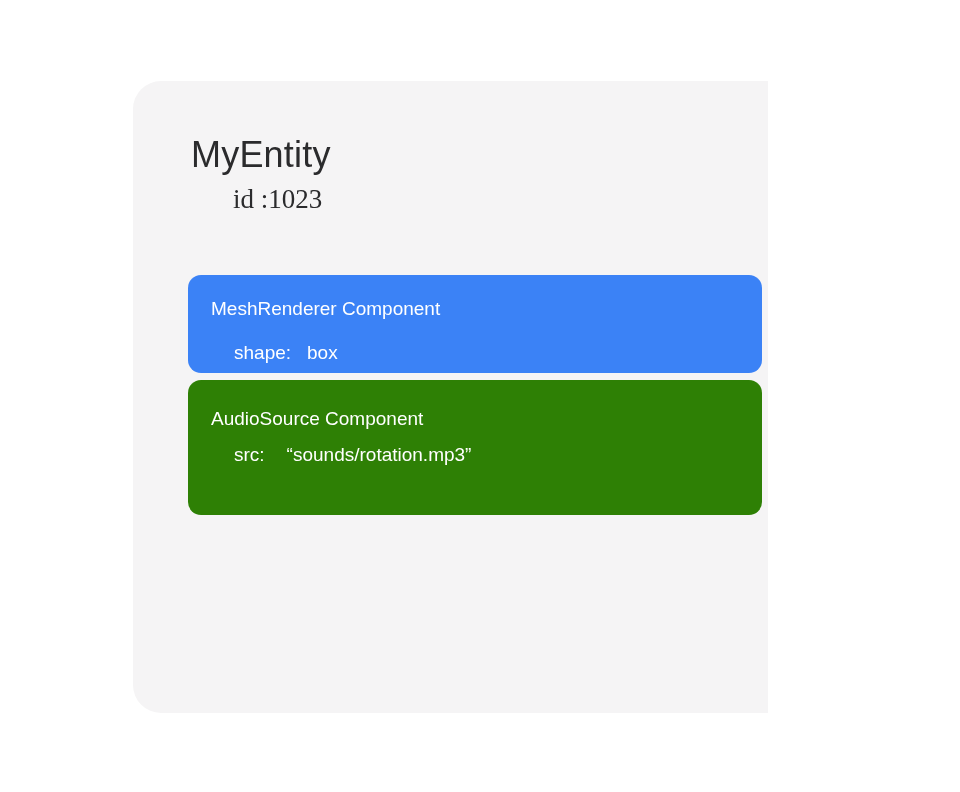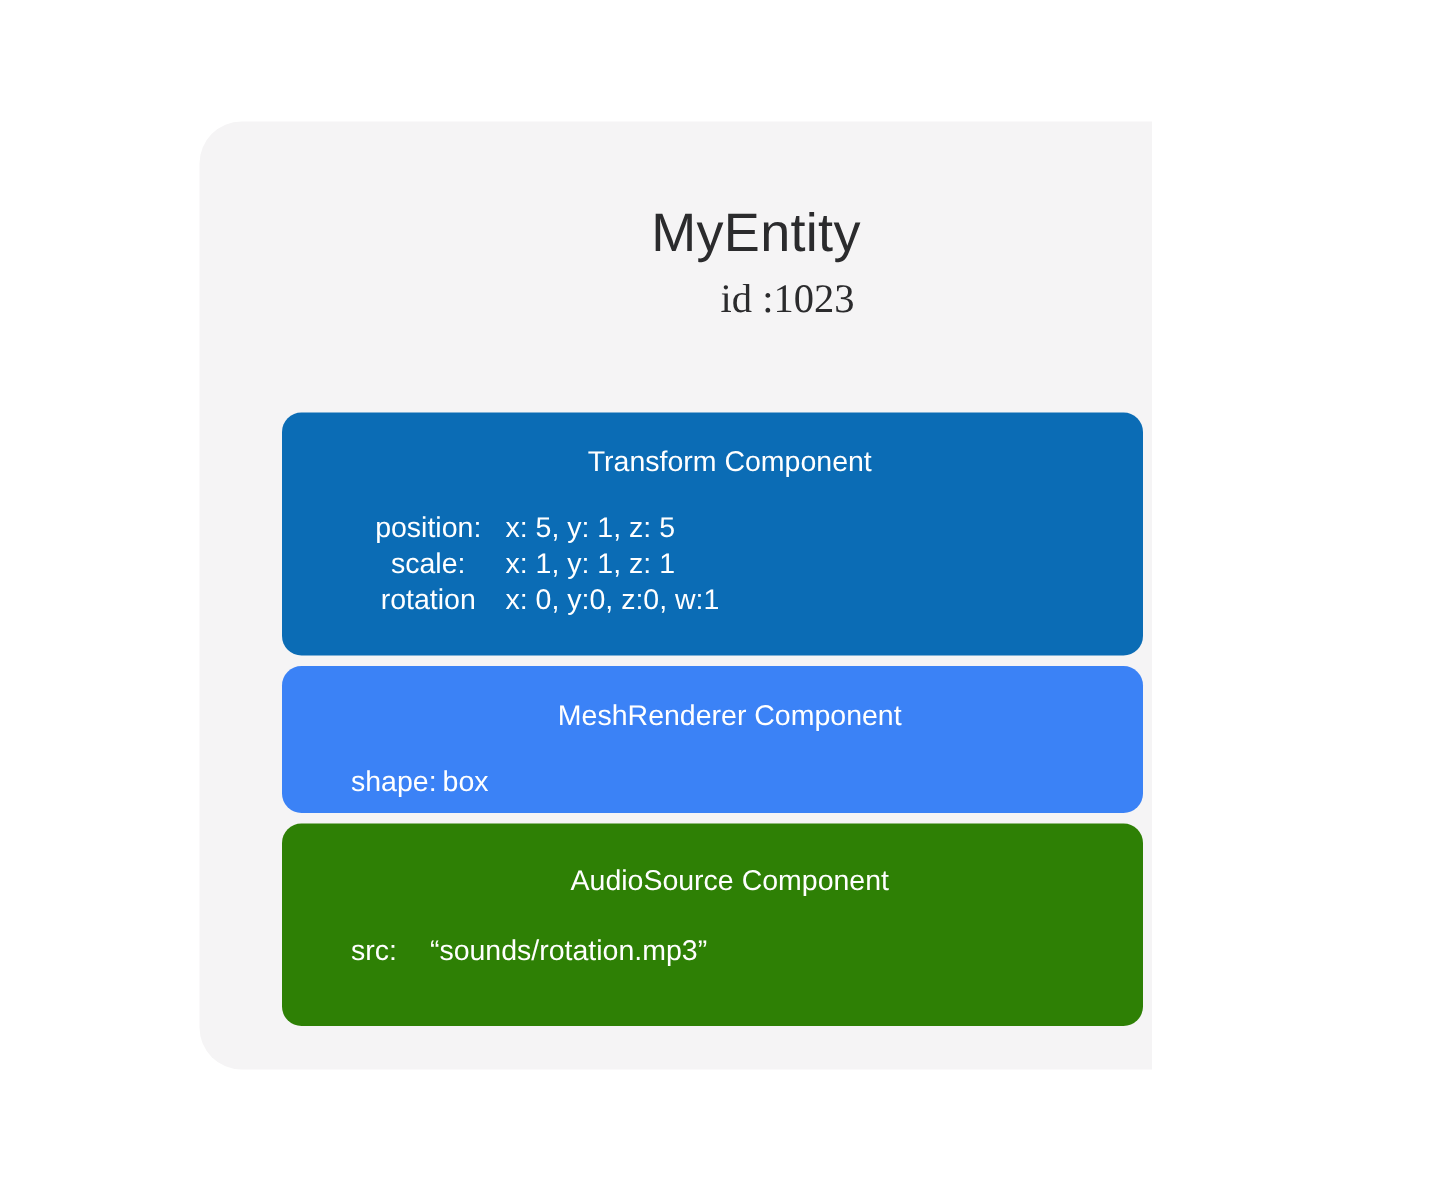--- a/index.html
+++ b/index.html
@@ -7,21 +7,20 @@
     padding: 0;
     background: #ffffff;
     font-family: "Liberation Sans", sans-serif;
   }
   .stage {
     position: relative;
     width: 768px;
     height: 792px;
     background: #ffffff;
     overflow: hidden;
-    text-align: center;
   }
   .entity-card {
     position: absolute;
     left: 133px;
     top: 81px;
     width: 684px;
     height: 632px;
     background: #f5f4f5;
     border-radius: 28px;
     box-sizing: border-box;
@@ -59,55 +58,38 @@
     font-size: 19px;
     line-height: 23px;
     font-weight: 400;
   }
   .comp-audiosource .comp-title { padding-top: 27px; }
   .props {
     margin: 21px 0 0 46px;
     font-size: 19px;
     line-height: 24px;
   }
-  .comp-audiosource .props { margin-top: 24px; }
+  .comp-audiosource .props { margin-top: 13px; }
   .prop-row { display: flex; }
   .comp-transform .prop-label { width: 103px; flex: none; }
-  .comp-meshrenderer .prop-label { margin-right: 4px; }
+  .comp-meshrenderer .prop-label { margin-right: 16px; }
   .comp-audiosource .prop-label { margin-right: 22px; }
 </style>
 </head>
 <body>
 
 <div class="stage">
   <div class="entity-card">
 
     <div class="entity-title">MyEntity</div>
 
     <div class="entity-id">id :1023</div>
 
     <div class="components">
 
-      <div class="component comp-transform" style="background-color: rgb(11, 108, 181);">
-        <div class="comp-title">Transform Component</div>
-        <div class="props">
-          <div class="prop-row">
-            <span class="prop-label">position:</span>
-            <span class="prop-value">x: 5, y: 1, z: 5</span>
-          </div>
-          <div class="prop-row">
-            <span class="prop-label">scale:</span>
-            <span class="prop-value">x: 1, y: 1, z: 1</span>
-          </div>
-          <div class="prop-row">
-            <span class="prop-label">rotation</span>
-            <span class="prop-value">x: 0, y:0, z:0, w:1</span>
-          </div>
-        </div>
-      </div>
 
       <div class="component comp-meshrenderer" style="background-color: #3b82f6;">
         <div class="comp-title">MeshRenderer Component</div>
         <div class="props">
           <div class="prop-row">
             <span class="prop-label">shape:</span>
             <span class="prop-value">box</span>
           </div>
         </div>
       </div>

